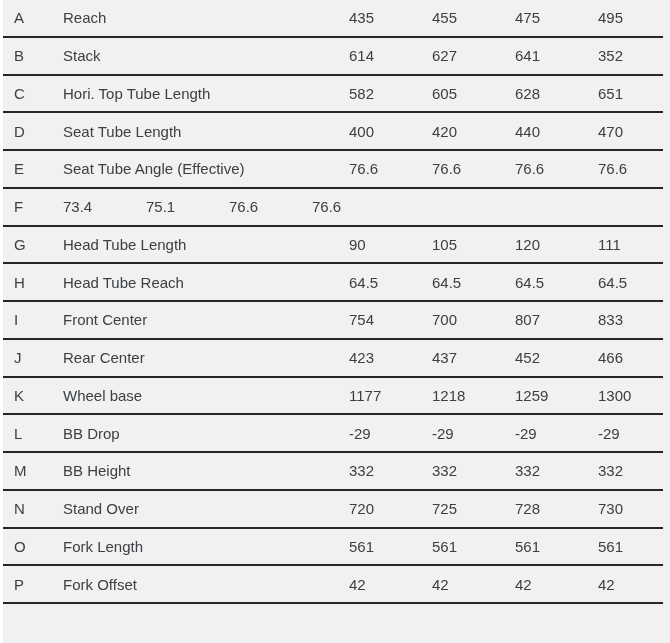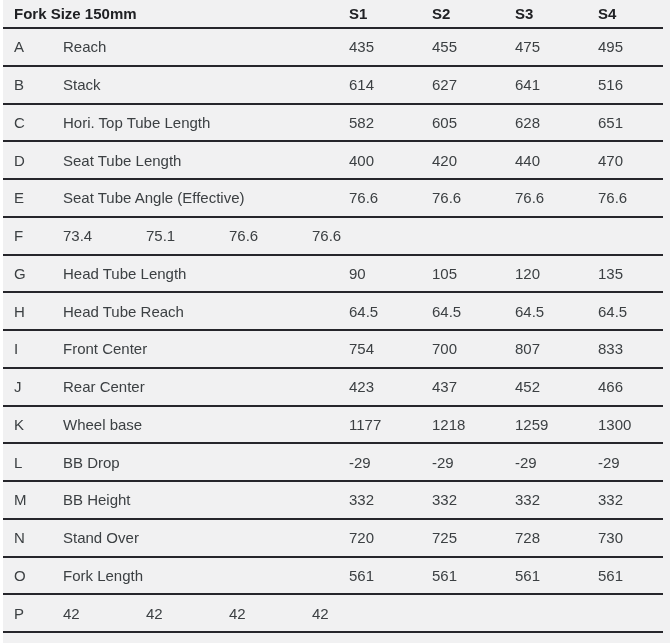--- a/index.html
+++ b/index.html
@@ -44,45 +44,38 @@
   .cell.title  { width: 346px; padding-left: 11px; }
   .cell.val    { width: 83px; }
   .cell.val:last-child { width: 64px; }
 </style>
 </head>
 <body>
 
 <div class="canvas">
   <div class="tbl-wrap">
 
-    <div class="row header">
-      <div class="cell title">Fork Size 150mm</div>
-      <div class="cell val">S1</div>
-      <div class="cell val">S2</div>
-      <div class="cell val">S3</div>
-      <div class="cell val">S4</div>
-    </div>
 
     <div id="rows-container">
   <div class="row">
     <div class="cell letter">A</div>
     <div class="cell label">Reach</div>
     <div class="cell val">435</div>
     <div class="cell val">455</div>
     <div class="cell val">475</div>
     <div class="cell val">495</div>
   </div>
 
   <div class="row">
     <div class="cell letter">B</div>
     <div class="cell label">Stack</div>
     <div class="cell val">614</div>
     <div class="cell val">627</div>
     <div class="cell val">641</div>
-    <div class="cell val">516</div>
+    <div class="cell val">352</div>
   </div>
 
   <div class="row">
     <div class="cell letter">C</div>
     <div class="cell label">Hori. Top Tube Length</div>
     <div class="cell val">582</div>
     <div class="cell val">605</div>
     <div class="cell val">628</div>
     <div class="cell val">651</div>
   </div>
@@ -112,21 +105,21 @@
     <div class="cell val">76.6</div>
     <div class="cell val">76.6</div>
   </div>
 
   <div class="row">
     <div class="cell letter">G</div>
     <div class="cell label">Head Tube Length</div>
     <div class="cell val">90</div>
     <div class="cell val">105</div>
     <div class="cell val">120</div>
-    <div class="cell val">135</div>
+    <div class="cell val">111</div>
   </div>
 
   <div class="row">
     <div class="cell letter">H</div>
     <div class="cell label">Head Tube Reach</div>
     <div class="cell val">64.5</div>
     <div class="cell val">64.5</div>
     <div class="cell val">64.5</div>
     <div class="cell val">64.5</div>
   </div>
@@ -189,20 +182,21 @@
     <div class="cell letter">O</div>
     <div class="cell label">Fork Length</div>
     <div class="cell val">561</div>
     <div class="cell val">561</div>
     <div class="cell val">561</div>
     <div class="cell val">561</div>
   </div>
 
   <div class="row">
     <div class="cell letter">P</div>
+    <div class="cell label">Fork Offset</div>
     <div class="cell val">42</div>
     <div class="cell val">42</div>
     <div class="cell val">42</div>
     <div class="cell val">42</div>
   </div>
 </div>
 
   </div>
 </div>
 

